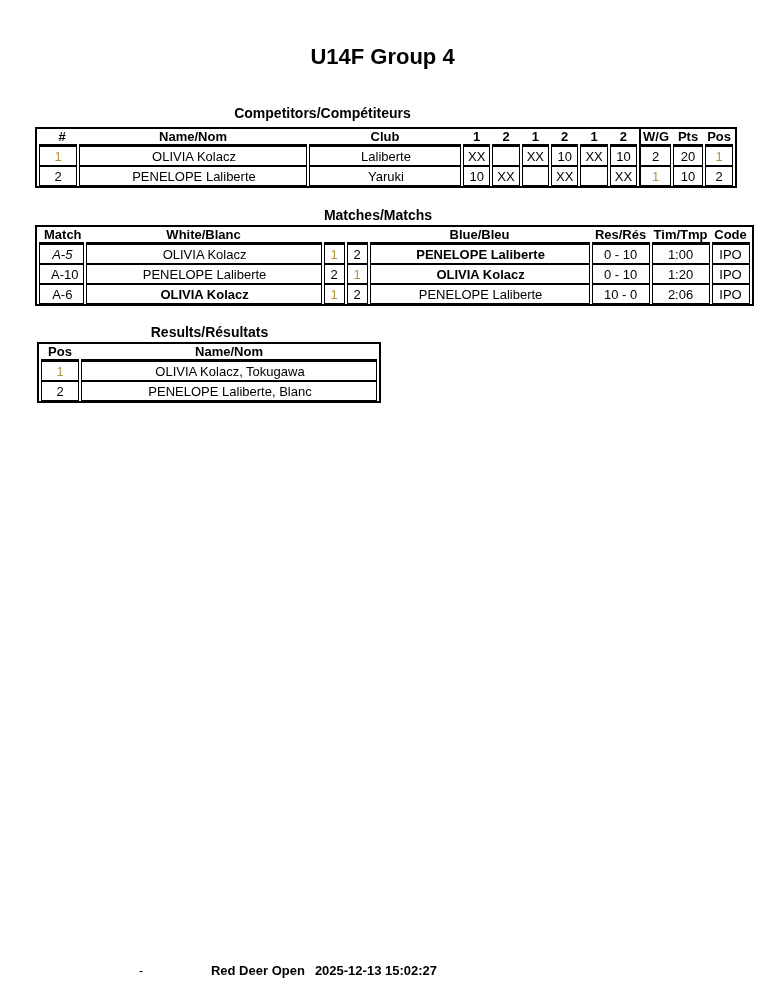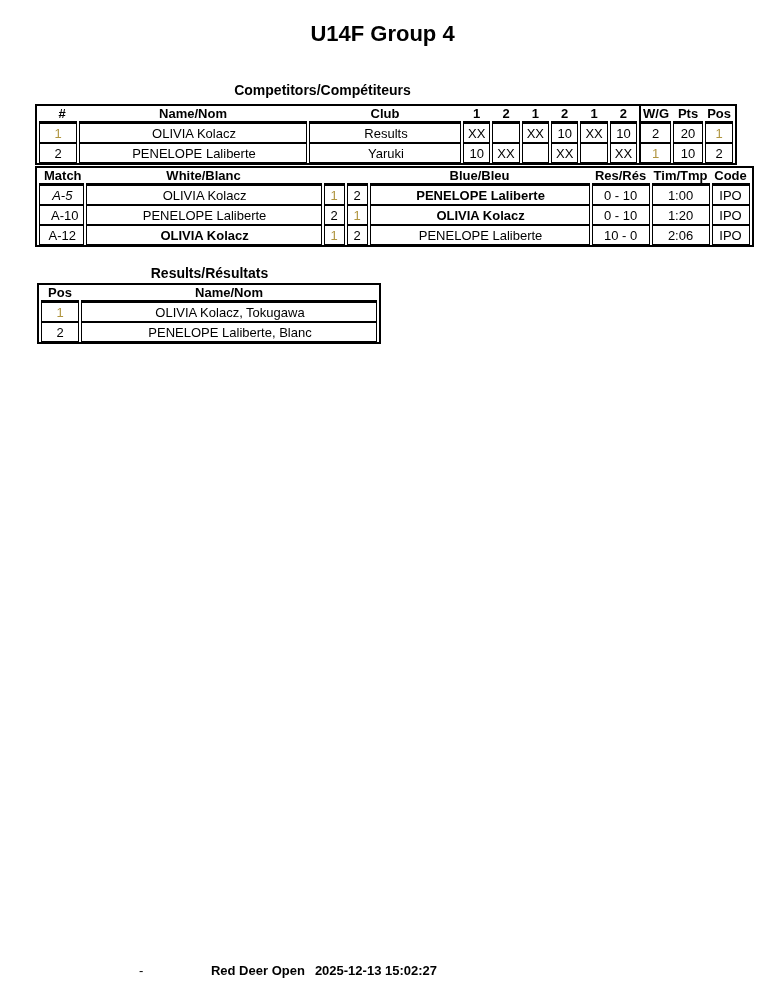--- a/index.html
+++ b/index.html
@@ -7,21 +7,21 @@
     width:765px; height:990px;
     background:#ffffff;
     color:#000000;
     font-family:"Liberation Sans", sans-serif;
     position:relative;
     overflow:hidden;
   }
   .page { position:relative; width:765px; height:990px; }
 
   .main-title {
-    padding-top:22px;
+    padding-top:45px;
     width:765px;
     text-align:center;
     font-size:22px;
     font-weight:bold;
     line-height:24px;
   }
 
   .section-title {
     font-size:14px;
     font-weight:bold;
@@ -119,21 +119,21 @@
         <th>2</th>
         <th class="thick-l br1">W/G</th>
         <th class="br1">Pts</th>
         <th>Pos</th>
       </tr>
     </thead>
     <tbody>
       <tr>
         <td class="g1">1</td>
         <td class="l">OLIVIA Kolacz</td>
-        <td class="l">Results</td>
+        <td class="l">Laliberte</td>
         <td>XX</td>
         <td></td>
         <td>XX</td>
         <td>10</td>
         <td>XX</td>
         <td>10</td>
         <td class="thick-l">2</td>
         <td>20</td>
         <td class="g1">1</td>
       </tr>
@@ -147,20 +147,21 @@
         <td>XX</td>
         <td></td>
         <td>XX</td>
         <td class="thick-l g1">1</td>
         <td>10</td>
         <td>2</td>
       </tr>
     </tbody>
   </table>
 
+  <div class="section-title st-matches">Matches/Matchs</div>
 
   <table class="grid tbl-matches">
     <colgroup>
       <col style="width:38px">
         <col style="width:236px">
         <col style="width:21px">
         <col style="width:21px">
       <col style="width:220px">
         <col style="width:58px">
         <col style="width:48px">
@@ -193,21 +194,21 @@
         <td class="l" style="padding-left:5px;text-align:right;">A-10</td>
         <td class="l">PENELOPE Laliberte</td>
         <td>2</td>
         <td class="g1">1</td>
         <td class="l bold">OLIVIA Kolacz</td>
         <td>0 - 10</td>
         <td>1:20</td>
         <td>IPO</td>
       </tr>
       <tr>
-        <td class="l" style="padding-left:5px;">A-12</td>
+        <td class="l" style="padding-left:5px;">A-6</td>
         <td class="l bold">OLIVIA Kolacz</td>
         <td class="g1">1</td>
         <td>2</td>
         <td class="l">PENELOPE Laliberte</td>
         <td>10 - 0</td>
         <td>2:06</td>
         <td>IPO</td>
       </tr>
     </tbody>
   </table>

